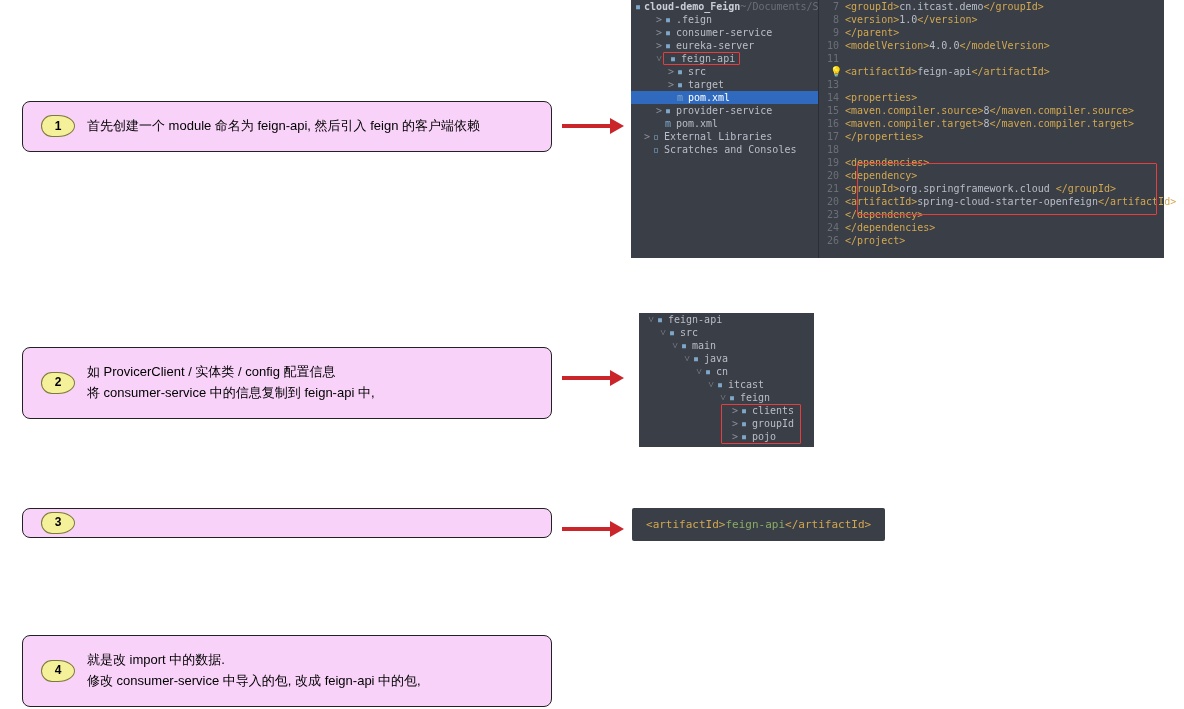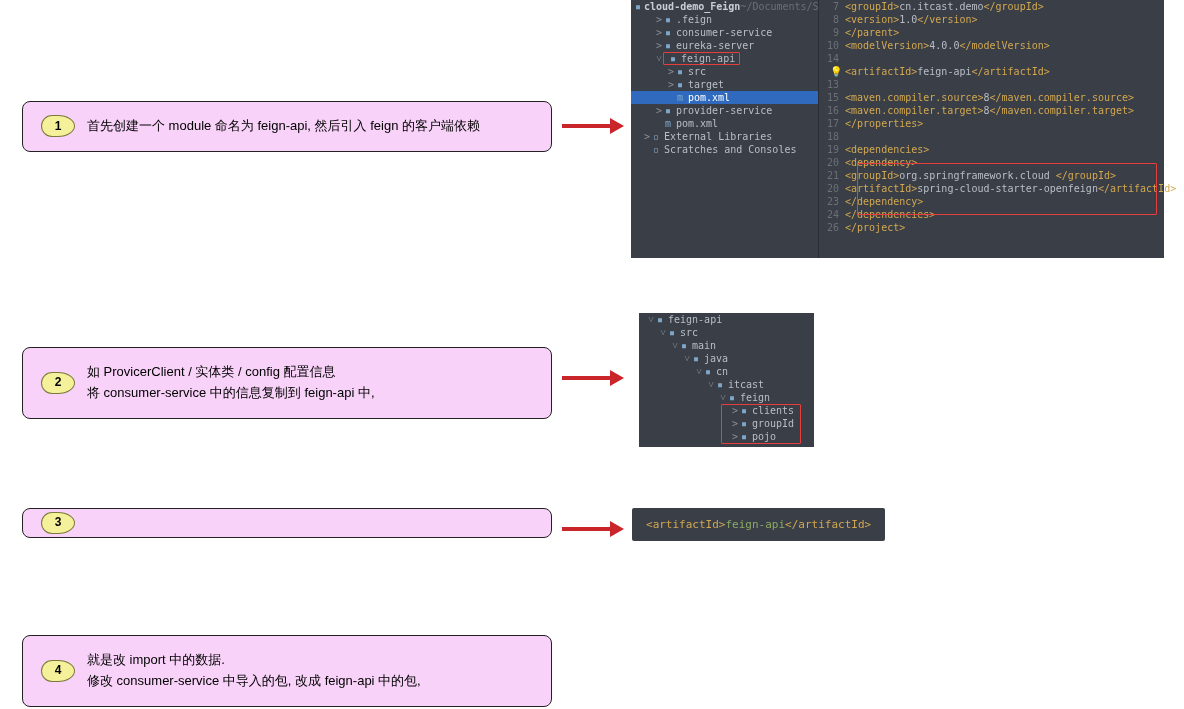--- a/index.html
+++ b/index.html
@@ -204,32 +204,36 @@
       </div>
       <div class="row">
         <span class="gutter">9</span>
         <span>    <span class="tag-br">&lt;/</span><span class="tag-nm">parent</span><span class="tag-br">&gt;</span></span>
       </div>
       <div class="row">
         <span class="gutter">10</span>
         <span>    <span class="tag-br">&lt;</span><span class="tag-nm">modelVersion</span><span class="tag-br">&gt;</span>4.0.0<span class="tag-br">&lt;/</span><span class="tag-nm">modelVersion</span><span class="tag-br">&gt;</span></span>
       </div>
       <div class="row">
-        <span class="gutter">14</span>
+        <span class="gutter">11</span>
         <span></span>
       </div>
       <div class="row">
         <span class="gutter icon">💡</span>
         <span>    <span class="tag-br">&lt;</span><span class="tag-nm">artifactId</span><span class="tag-br">&gt;</span>feign-api<span class="tag-br">&lt;/</span><span class="tag-nm">artifactId</span><span class="tag-br">&gt;</span></span>
       </div>
       <div class="row">
         <span class="gutter">13</span>
         <span></span>
       </div>
       <div class="row">
+        <span class="gutter">14</span>
+        <span>    <span class="tag-br">&lt;</span><span class="tag-nm">properties</span><span class="tag-br">&gt;</span></span>
+      </div>
+      <div class="row">
         <span class="gutter">15</span>
         <span>        <span class="tag-br">&lt;</span><span class="tag-nm">maven.compiler.source</span><span class="tag-br">&gt;</span>8<span class="tag-br">&lt;/</span><span class="tag-nm">maven.compiler.source</span><span class="tag-br">&gt;</span></span>
       </div>
       <div class="row">
         <span class="gutter">16</span>
         <span>        <span class="tag-br">&lt;</span><span class="tag-nm">maven.compiler.target</span><span class="tag-br">&gt;</span>8<span class="tag-br">&lt;/</span><span class="tag-nm">maven.compiler.target</span><span class="tag-br">&gt;</span></span>
       </div>
       <div class="row">
         <span class="gutter">17</span>
         <span>    <span class="tag-br">&lt;/</span><span class="tag-nm">properties</span><span class="tag-br">&gt;</span></span>

